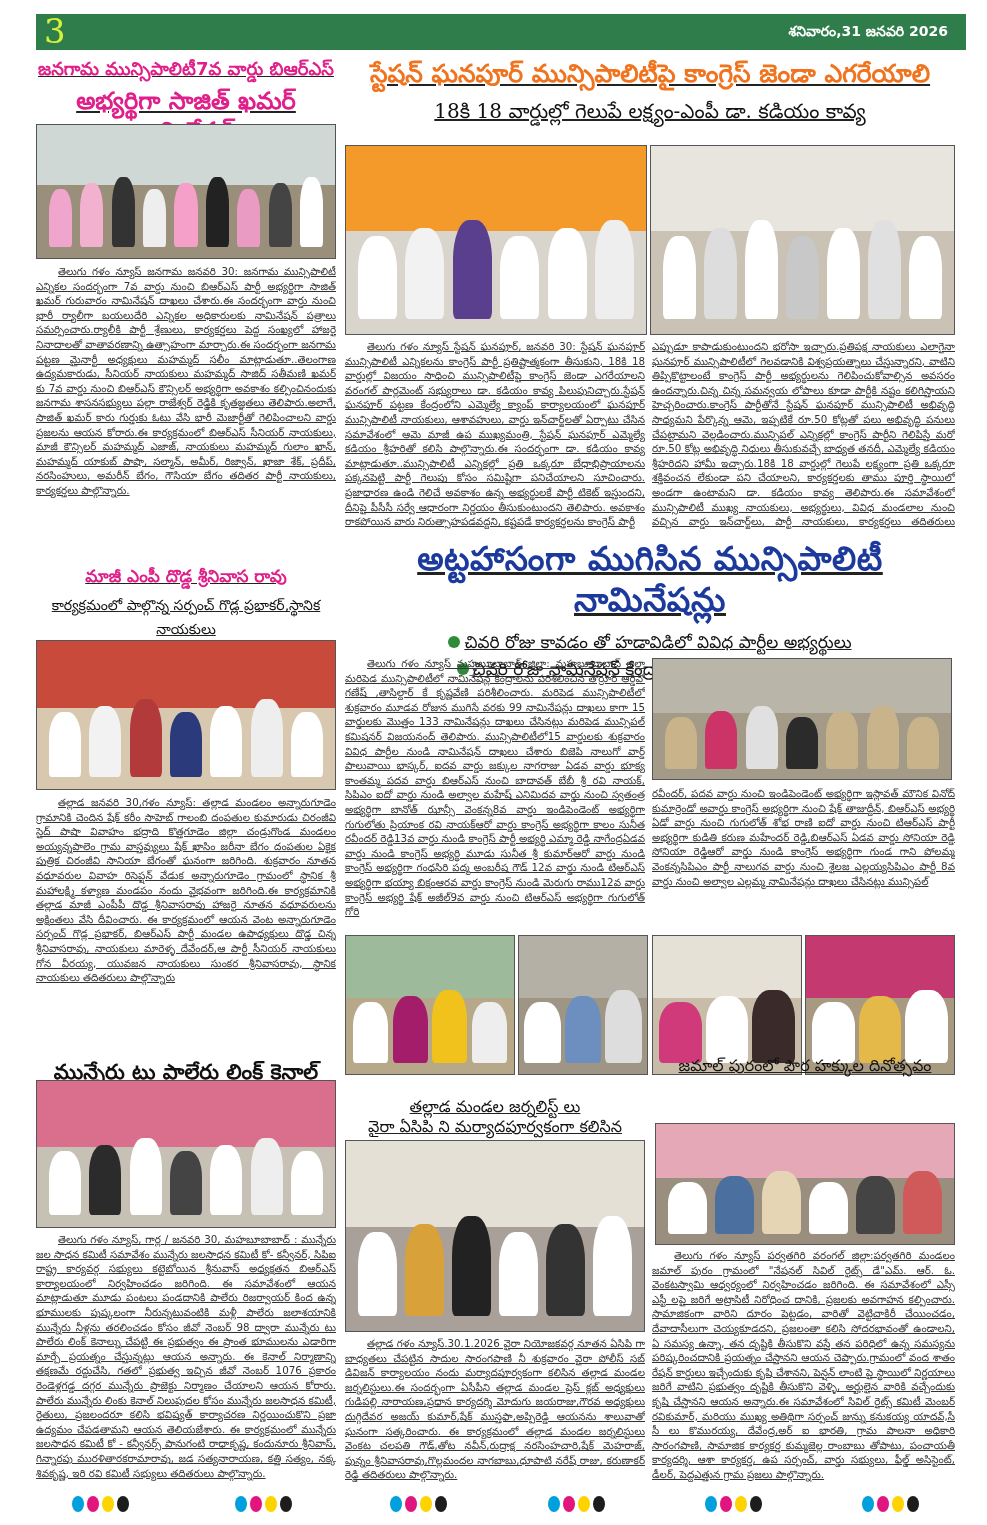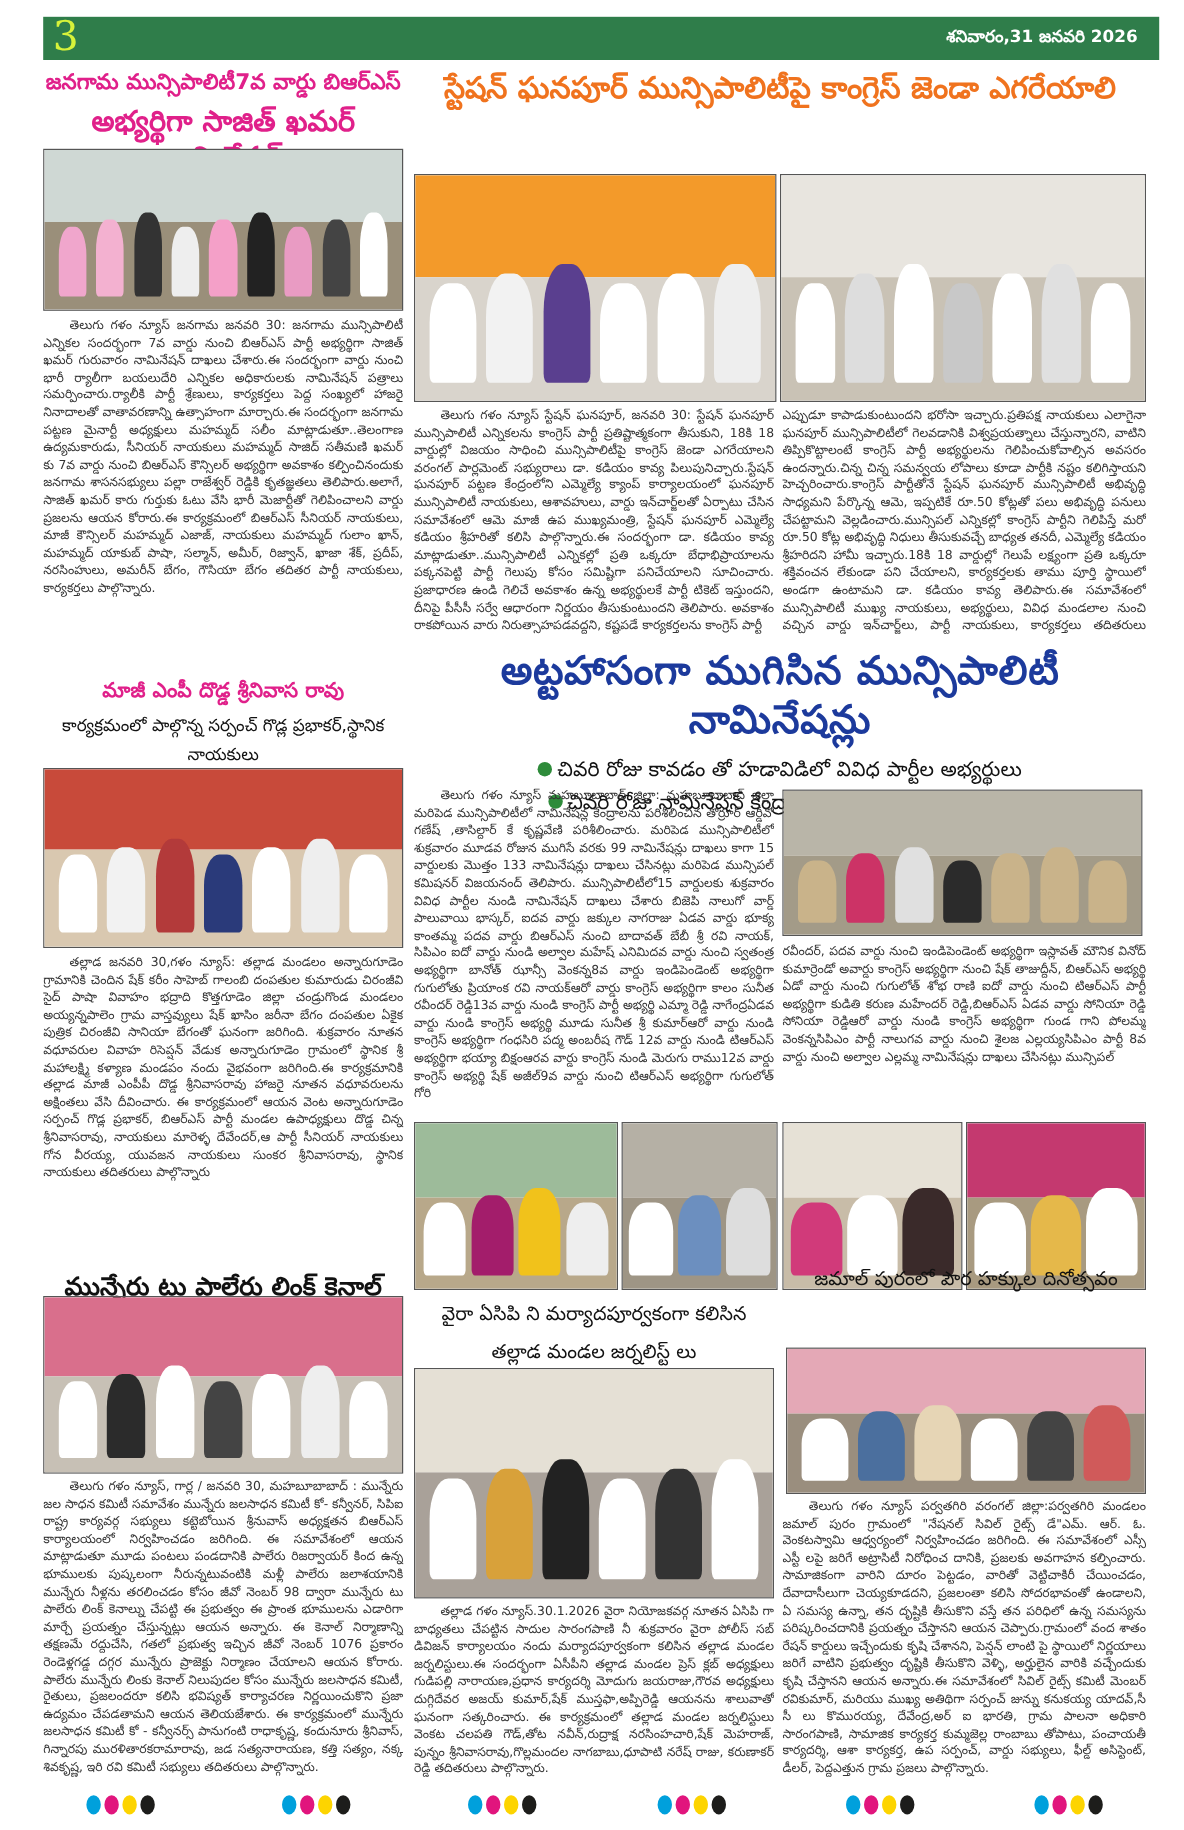--- a/index.html
+++ b/index.html
@@ -3,21 +3,21 @@
 <meta charset="utf-8">
 <style>
   * { box-sizing: border-box; margin: 0; padding: 0; }
   html, body { width: 987px; height: 1525px; background: #fff; overflow: hidden; }
   body { font-family: "DejaVu Sans", sans-serif; color: #222; position: relative; }
 
   .masthead { position: absolute; left: 36px; top: 14px; width: 930px; height: 36px; background: #2f7d4a; }
   .page-num { position: absolute; left: 8px; top: -3px; font-family: "DejaVu Serif", serif; font-size: 34px; color: #d7f23a; }
   .page-date { position: absolute; right: 18px; top: 9px; font-size: 14px; font-weight: bold; color: #fff; }
 
-  .block { position: absolute; }
+  .block { position: absolute; text-decoration: underline; }
   .hl { text-align: center; font-weight: bold; line-height: 1.25; }
   .hl-pink { color: #e0208a; }
   .hl-orange { color: #f0731e; }
   .hl-blue { color: #1c3a9c; }
   .hl-black { color: #111; }
 
   .body-text { font-size: 10.3px; line-height: 14.6px; text-align: justify; color: #333; text-indent: 22px; }
 
   .photo { position: absolute; border: 1px solid #555; overflow: hidden; }
   .photo .sky { position: absolute; left: 0; top: 0; right: 0; height: 45%; }
@@ -55,20 +55,21 @@
       <span style="background: rgb(34, 34, 34); height: 96%;"></span>
       <span style="background: rgb(233, 155, 195); height: 80%;"></span>
       <span style="background: rgb(68, 68, 68); height: 88%;"></span>
       <span style="background: rgb(255, 255, 255); height: 96%;"></span>
     </div>
   </div>
 <div class="block body-text" style="left:36px;top:264px;width:300px;height:290px;overflow:hidden;">తెలుగు గళం న్యూస్ జనగామ జనవరి 30: జనగామ మున్సిపాలిటీ ఎన్నికల సందర్భంగా 7వ వార్డు నుంచి బిఆర్ఎస్ పార్టీ అభ్యర్థిగా సాజిత్ ఖమర్ గురువారం నామినేషన్ దాఖలు చేశారు.ఈ సందర్భంగా వార్డు నుంచి భారీ ర్యాలీగా బయలుదేరి ఎన్నికల అధికారులకు నామినేషన్ పత్రాలు సమర్పించారు.ర్యాలీకి పార్టీ శ్రేణులు, కార్యకర్తలు పెద్ద సంఖ్యలో హాజరై నినాదాలతో వాతావరణాన్ని ఉత్సాహంగా మార్చారు.ఈ సందర్భంగా జనగామ పట్టణ మైనార్టీ అధ్యక్షులు మహమ్మద్ సలీం మాట్లాడుతూ..తెలంగాణ ఉద్యమకారుడు, సీనియర్ నాయకులు మహమ్మద్ సాజిద్ సతీమణి ఖమర్ కు 7వ వార్డు నుంచి బిఆర్ఎస్ కౌన్సిలర్ అభ్యర్థిగా అవకాశం కల్పించినందుకు జనగామ శాసనసభ్యులు పల్లా రాజేశ్వర్ రెడ్డికి కృతజ్ఞతలు తెలిపారు.అలాగే, సాజిత్ ఖమర్ కారు గుర్తుకు ఓటు వేసి భారీ మెజార్టీతో గెలిపించాలని వార్డు ప్రజలను ఆయన కోరారు.ఈ కార్యక్రమంలో బిఆర్ఎస్ సీనియర్ నాయకులు, మాజీ కౌన్సిలర్ మహమ్మద్ ఎజాజ్, నాయకులు మహమ్మద్ గులాం ఖాన్, మహమ్మద్ యాకుబ్ పాషా, సల్మాన్, అమీర్, రిజ్వాన్, ఖాజా శేక్, ప్రదీప్, నరసింహులు, అమరీన్ బేగం, గౌసియా బేగం తదితర పార్టీ నాయకులు, కార్యకర్తలు పాల్గొన్నారు.</div>
 
 <div class="block" style="left:340px;top:58px;width:620px;">
   <div class="hl hl-orange" style="font-size:25px;">స్టేషన్ ఘనపూర్ మున్సిపాలిటీపై కాంగ్రెస్ జెండా ఎగరేయాలి</div>
+  <div class="hl hl-black" style="font-size:20px;font-weight:normal;font-family:'DejaVu Serif',serif;margin-top:10px;">18కి 18 వార్డుల్లో గెలుపే లక్ష్యం-ఎంపీ డా. కడియం కావ్య</div>
 </div>
 <div class="photo" style="left:345px;top:145px;width:302px;height:190px;">
     <div class="sky" style="background: rgb(243, 154, 42);"></div>
     <div class="ground" style="background: rgb(217, 212, 204);"></div>
     <div class="people">
       <span style="background: rgb(255, 255, 255); height: 80%;"></span>
       <span style="background: rgb(242, 242, 242); height: 88%;"></span>
       <span style="background: rgb(90, 63, 143); height: 96%;"></span>
       <span style="background: rgb(255, 255, 255); height: 80%;"></span>
       <span style="background: rgb(255, 255, 255); height: 88%;"></span>
@@ -181,22 +182,22 @@
       <span style="background: rgb(255, 255, 255); height: 96%;"></span>
       <span style="background: rgb(68, 68, 68); height: 80%;"></span>
       <span style="background: rgb(255, 255, 255); height: 88%;"></span>
       <span style="background: rgb(238, 238, 238); height: 96%;"></span>
       <span style="background: rgb(255, 255, 255); height: 80%;"></span>
     </div>
   </div>
 <div class="block body-text" style="left:36px;top:1232px;width:300px;height:258px;overflow:hidden;">తెలుగు గళం న్యూస్, గార్ల / జనవరి 30, మహబూబాబాద్ : మున్నేరు జల సాధన కమిటీ సమావేశం మున్నేరు జలసాధన కమిటీ కో- కన్వీనర్, సిపిఐ రాష్ట్ర కార్యవర్గ సభ్యులు కట్టెబోయిన శ్రీనువాస్ అధ్యక్షతన బిఆర్ఎస్ కార్యాలయంలో నిర్వహించడం జరిగింది. ఈ సమావేశంలో ఆయన మాట్లాడుతూ మూడు పంటలు పండదానికి పాలేరు రిజర్వాయర్ కింద ఉన్న భూములకు పుష్కలంగా నీరున్నటువంటికి మళ్లీ పాలేరు జలాశయానికి మున్నేరు నీళ్లను తరలించడం కోసం జీవో నెంబర్ 98 ద్వారా మున్నేరు టు పాలేరు లింక్ కెనాల్ను చేపట్టి ఈ ప్రభుత్వం ఈ ప్రాంత భూములను ఎడారిగా మార్చే ప్రయత్నం చేస్తున్నట్లు ఆయన అన్నారు. ఈ కెనాల్ నిర్మాణాన్ని తక్షణమే రద్దుచేసి, గతలో ప్రభుత్వ ఇచ్చిన జీవో నెంబర్ 1076 ప్రకారం రెండెళ్లగడ్డ దగ్గర మున్నేరు ప్రాజెక్టు నిర్మాణం చేయాలని ఆయన కోరారు. పాలేరు మున్నేరు లింకు కెనాల్ నిలుపుదల కోసం మున్నేరు జలసాధన కమిటీ, రైతులు, ప్రజలందరూ కలిసి భవిష్యత్ కార్యాచరణ నిర్ణయించుకొని ప్రజా ఉద్యమం చేపడతామని ఆయన తెలియజేశారు. ఈ కార్యక్రమంలో మున్నేరు జలసాధన కమిటీ కో - కన్వీనర్స్ పానుగంటి రాధాకృష్ణ, కందునూరు శ్రీనివాస్, గిన్నారపు మురళితారకరామారావు, జడ సత్యనారాయణ, కత్తి సత్యం, నక్క శివకృష్ణ, ఇరి రవి కమిటీ సభ్యులు తదితరులు పాల్గొన్నారు.</div>
 
 <div class="block" style="left:340px;top:1085px;width:310px;">
+  <div class="hl hl-black" style="font-size:16px;font-weight:normal;margin-top:12px;">తల్లాడ మండల జర్నలిస్ట్ లు</div>
   <div class="hl hl-black" style="font-size:16px;font-weight:normal;">వైరా ఏసిపి ని మర్యాదపూర్వకంగా కలిసిన</div>
-  <div class="hl hl-black" style="font-size:16px;font-weight:normal;margin-top:12px;">తల్లాడ మండల జర్నలిస్ట్ లు</div>
 </div>
 <div class="photo" style="left:345px;top:1140px;width:300px;height:192px;">
     <div class="sky" style="background: rgb(229, 224, 213);"></div>
     <div class="ground" style="background: rgb(169, 161, 153);"></div>
     <div class="people">
       <span style="background: rgb(255, 255, 255); height: 80%;"></span>
       <span style="background: rgb(216, 161, 58); height: 88%;"></span>
       <span style="background: rgb(34, 34, 34); height: 96%;"></span>
       <span style="background: rgb(255, 255, 255); height: 80%;"></span>
       <span style="background: rgb(51, 51, 51); height: 88%;"></span>

